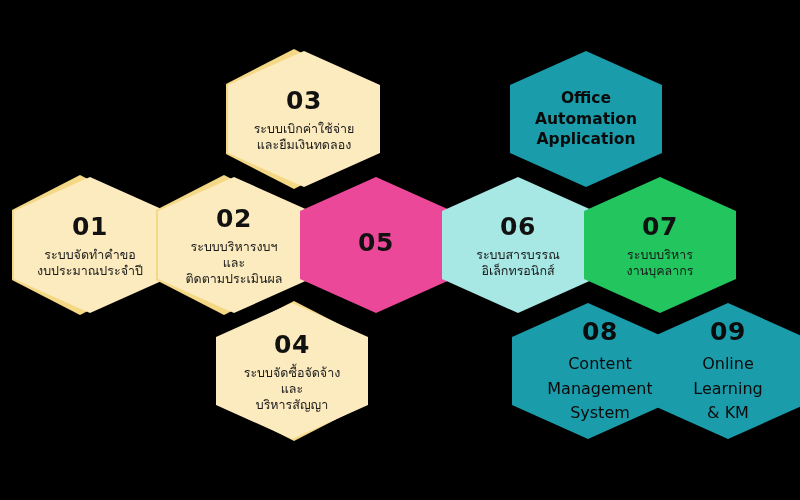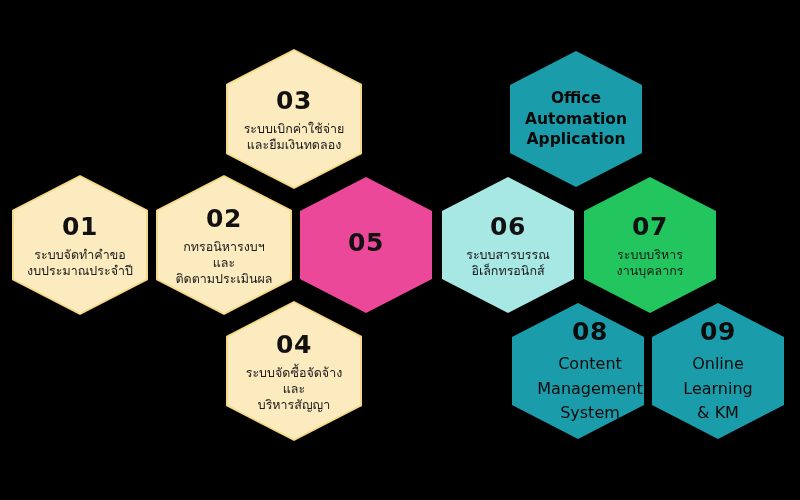--- a/index.html
+++ b/index.html
@@ -16,21 +16,21 @@
   }
   #stage {
     position: relative;
     width: 800px;
     height: 500px;
     background: #000000;
   }
   .hex {
     position: absolute;
     box-sizing: border-box;
-    width: 132px;
+    width: 152px;
     height: 136px;
     -webkit-clip-path: polygon(50% 0%, 100% 25%, 100% 75%, 50% 100%, 0% 75%, 0% 25%);
     clip-path: polygon(50% 0%, 100% 25%, 100% 75%, 50% 100%, 0% 75%, 0% 25%);
     display: flex;
     flex-direction: column;
     align-items: center;
     justify-content: center;
     text-align: center;
     line-height: 1.28;
     user-select: none;
@@ -87,32 +87,32 @@
     </div>
     <div class="hex-outline" style="left: 12px; top: 175px; background: rgb(245, 216, 133);"></div>
     <div class="hex cream" style="left: 14px; top: 177px; background: rgb(252, 235, 191);">
       <div class="hex-num">01</div>
       <div class="hex-label">ระบบจัดทำคำขอ
 งบประมาณประจำปี</div>
     </div>
     <div class="hex-outline" style="left: 156px; top: 175px; background: rgb(245, 216, 133);"></div>
     <div class="hex cream" style="left: 158px; top: 177px; background: rgb(252, 235, 191); text-align: center;">
       <div class="hex-num">02</div>
-      <div class="hex-label">กทรอนิหารงบฯ
+      <div class="hex-label">ระบบบริหารงบฯ
 และ
 ติดตามประเมินผล</div>
     </div>
     <div class="hex-outline" style="left: 226px; top: 49px; background: rgb(245, 216, 133);"></div>
     <div class="hex cream" style="left: 228px; top: 51px; background: rgb(252, 235, 191);">
       <div class="hex-num">03</div>
       <div class="hex-label">ระบบเบิกค่าใช้จ่าย
 และยืมเงินทดลอง</div>
     </div>
     <div class="hex-outline" style="left: 226px; top: 301px; background: rgb(245, 216, 133);"></div>
-    <div class="hex cream" style="left: 228px; top: 303px; background: rgb(252, 235, 191);">
+    <div class="hex cream" style="left: 216px; top: 303px; background: rgb(252, 235, 191);">
       <div class="hex-num">04</div>
       <div class="hex-label">ระบบจัดซื้อจัดจ้าง
 และ
 บริหารสัญญา</div>
     </div>
     <div class="hex cyan" style="left: 300px; top: 177px; background: #ec4899;">
       <div class="hex-num">05</div>
     </div>
     <div class="hex cyan" style="left: 442px; top: 177px; background: rgb(167, 232, 228);">
       <div class="hex-num">06</div>

